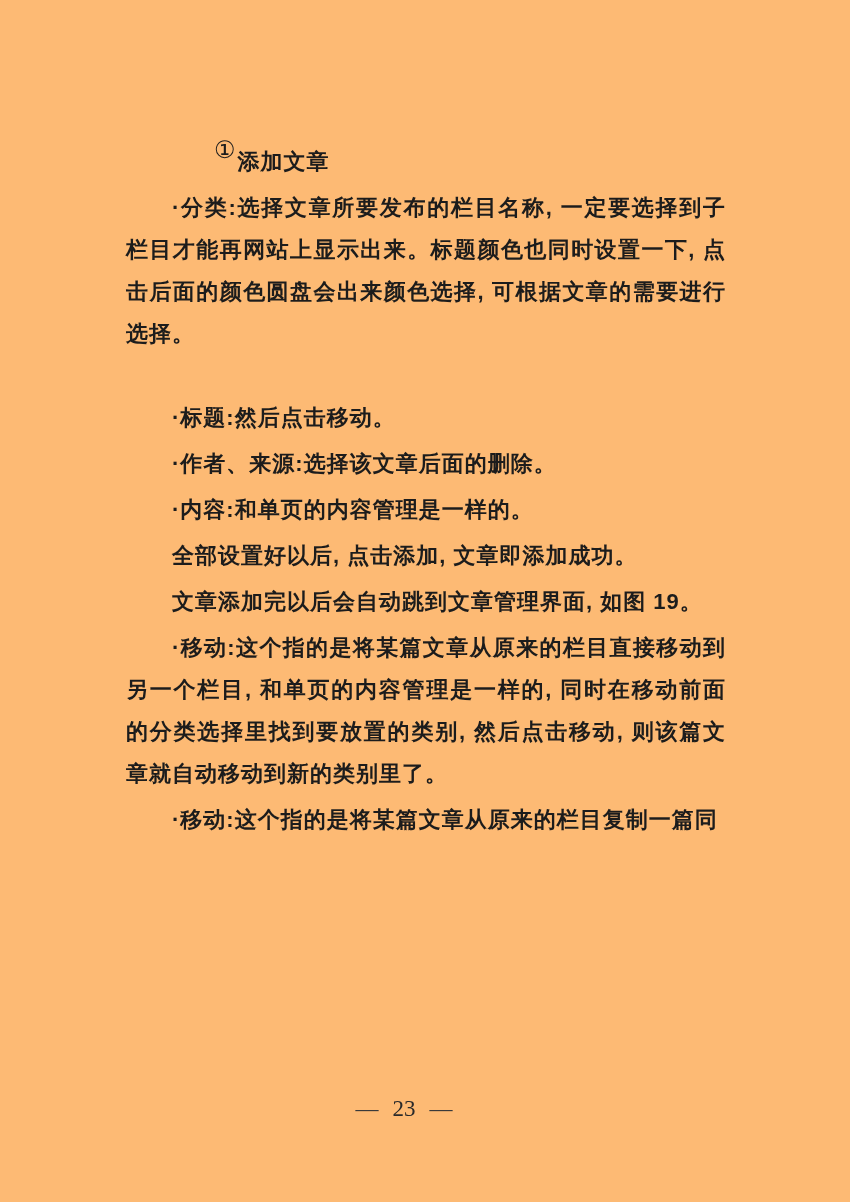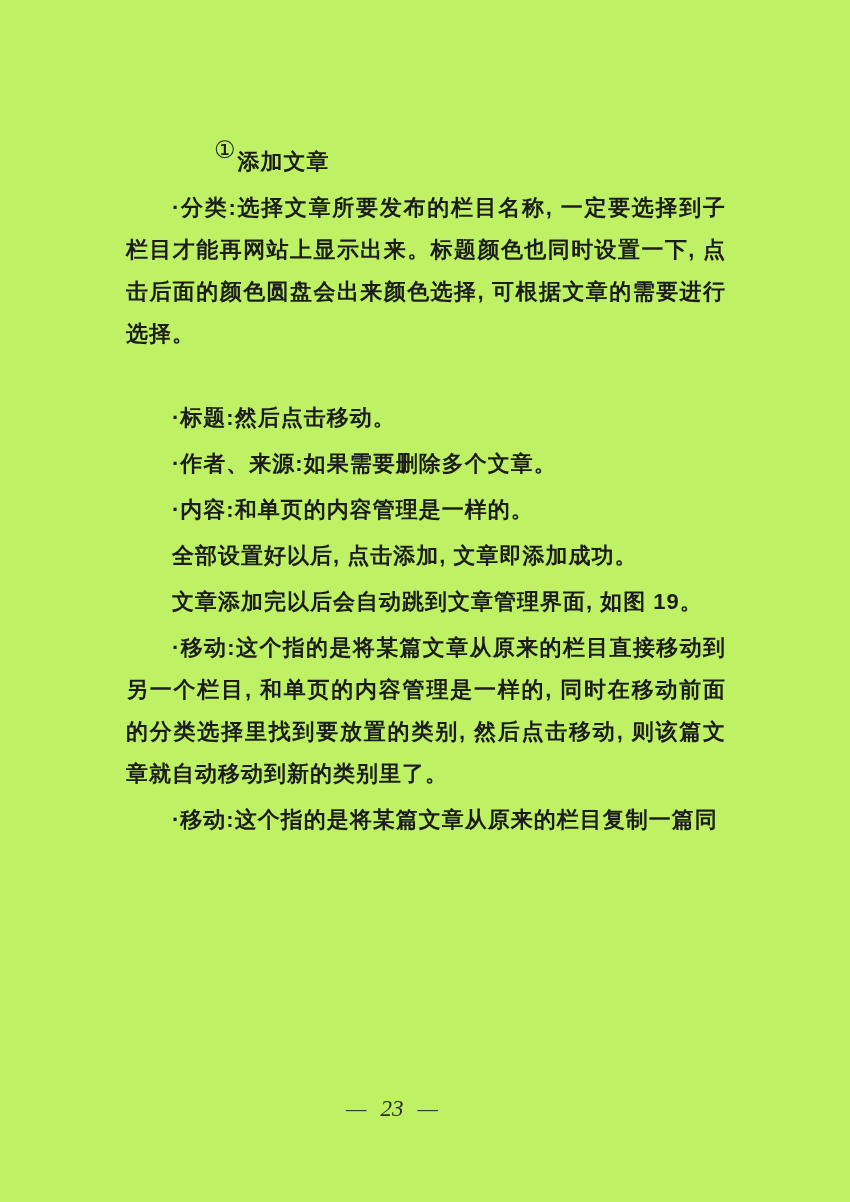--- a/index.html
+++ b/index.html
@@ -4,21 +4,21 @@
 <style>
   html, body {
     margin: 0;
     padding: 0;
     background: #ffffff;
   }
   .page {
     position: relative;
     width: 850px;
     height: 1202px;
-    background: #bef264;
+    background: #fdba74;
     overflow: hidden;
     font-family: "Liberation Sans", "DejaVu Sans", sans-serif;
     color: #1c1c1c;
   }
   .content {
     position: absolute;
     left: 122px;
     top: 140px;
     width: 608px;
     font-size: 22px;
@@ -43,30 +43,29 @@
     display: inline-block;
     position: relative;
     top: -11px;
     font-size: 24px;
     font-weight: 400;
     margin-right: 2px;
     letter-spacing: 0;
   }
   .footer {
     position: absolute;
-    left: 0;
+    left: 12px;
     top: 1096px;
     width: 784px;
     text-align: center;
     font-family: "Liberation Serif", "DejaVu Serif", serif;
     font-size: 23px;
     font-weight: 400;
     color: #2a2a2a;
     letter-spacing: 0;
-    font-style: italic;
   }
   .footer span {
     display: inline-block;
   }
   .footer .dash {
     margin: 0 14px;
     color: #3a3a3a;
   }
 </style>
 </head>
@@ -74,21 +73,21 @@
 
 <div class="page">
   <div class="content">
 
     <div class="heading"><span class="circled-marker">①</span><span>添加文章</span></div>
 
     <p class="para">·分类:选择文章所要发布的栏目名称, 一定要选择到子栏目才能再网站上显示出来。标题颜色也同时设置一下, 点击后面的颜色圆盘会出来颜色选择, 可根据文章的需要进行选择。</p>
 
     <p class="para gap-before">·标题:然后点击移动。</p>
 
-    <p class="para">·作者、来源:如果需要删除多个文章。</p>
+    <p class="para">·作者、来源:选择该文章后面的删除。</p>
 
     <p class="para">·内容:和单页的内容管理是一样的。</p>
 
     <p class="para">全部设置好以后, 点击添加, 文章即添加成功。</p>
 
 
     <p class="para">文章添加完以后会自动跳到文章管理界面, 如图 19。</p>
 
 
 

